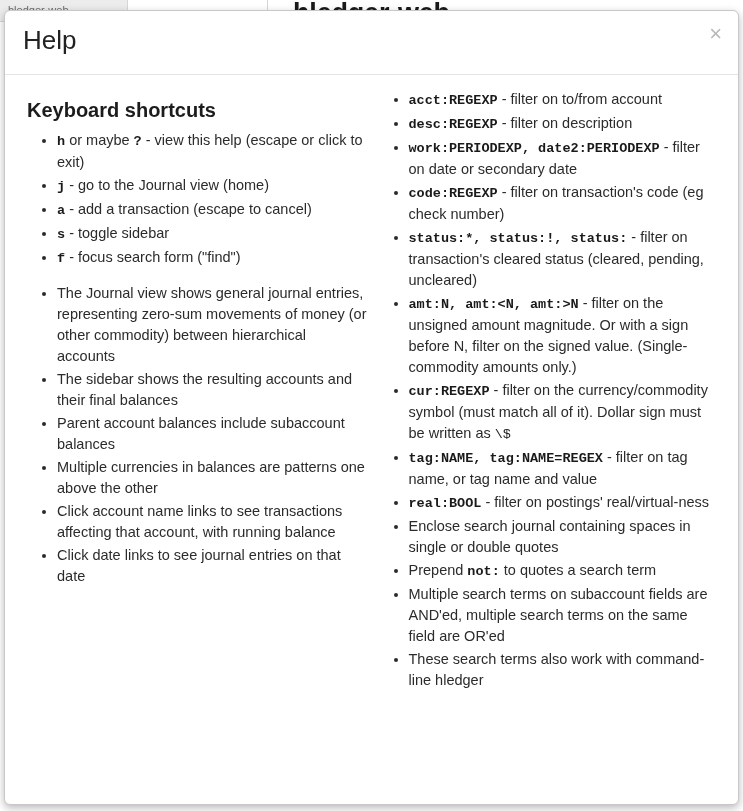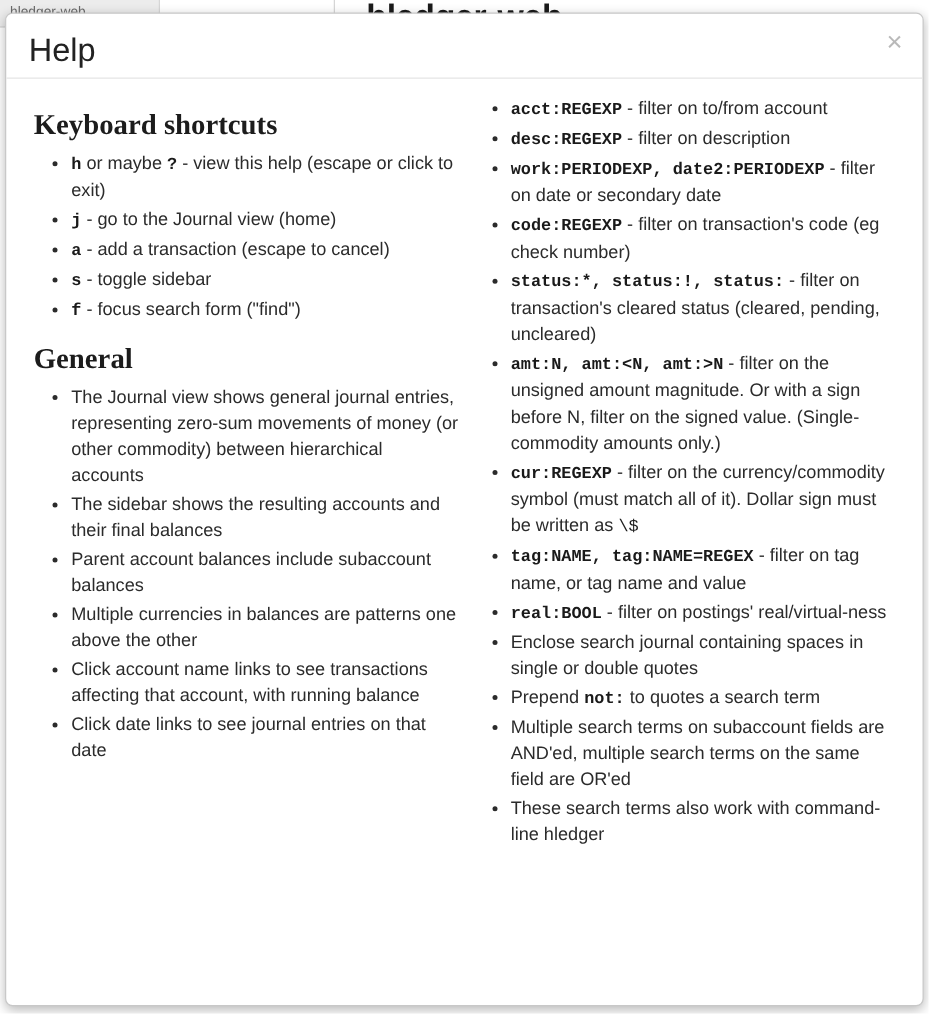--- a/index.html
+++ b/index.html
@@ -60,21 +60,21 @@
     width: 735px;
     height: 795px;
     background: #ffffff;
     border: 1px solid #c8c8c8;
     border-radius: 6px;
     box-shadow: 0 3px 9px rgba(0,0,0,0.28);
     overflow: hidden;
   }
   .modal-header {
     position: relative;
-    height: 52px;
+    height: 64px;
     border-bottom: 1px solid #e5e5e5;
     padding: 12px 18px 0 18px;
   }
   .modal-title {
     font-size: 26px;
     font-weight: normal;
     color: #222;
     line-height: 34px;
     margin: 0;
   }
@@ -92,25 +92,24 @@
   }
   .modal-body {
     display: flex;
     padding: 14px 20px 0 20px;
     gap: 10px;
   }
   .col-left { width: 345px; }
   .col-right { width: 345px; }
 
   h4.section {
-    font-size: 23px;
+    font-size: 20px;
     font-weight: bold;
     color: #1c1c1c;
     margin: 10px 0 8px 2px;
-    font-family: Liberation Serif, serif;
   }
   ul.helplist {
     margin: 0 0 14px 0;
     padding-left: 32px;
     list-style-type: disc;
   }
   ul.helplist li {
     font-size: 14.5px;
     line-height: 21px;
     color: #2b2b2b;
@@ -161,21 +160,20 @@
             <code class="kbd">a</code><span> - add a transaction (escape to cancel)</span>
           </li>
           <li>
             <code class="kbd">s</code><span> - toggle sidebar</span>
           </li>
           <li>
             <code class="kbd">f</code><span> - focus search form ("find")</span>
           </li>
         </ul>
 
-        <h4 class="section">General</h4>
         <ul class="helplist">
           <li>The Journal view shows general journal entries, representing zero-sum movements of money (or other commodity) between hierarchical accounts</li>
           <li>The sidebar shows the resulting accounts and their final balances</li>
           <li>Parent account balances include subaccount balances</li>
           <li>Multiple currencies in balances are patterns one above the other</li>
           <li>Click account name links to see transactions affecting that account, with running balance</li>
           <li>Click date links to see journal entries on that date</li>
         </ul>
 
       </div>

